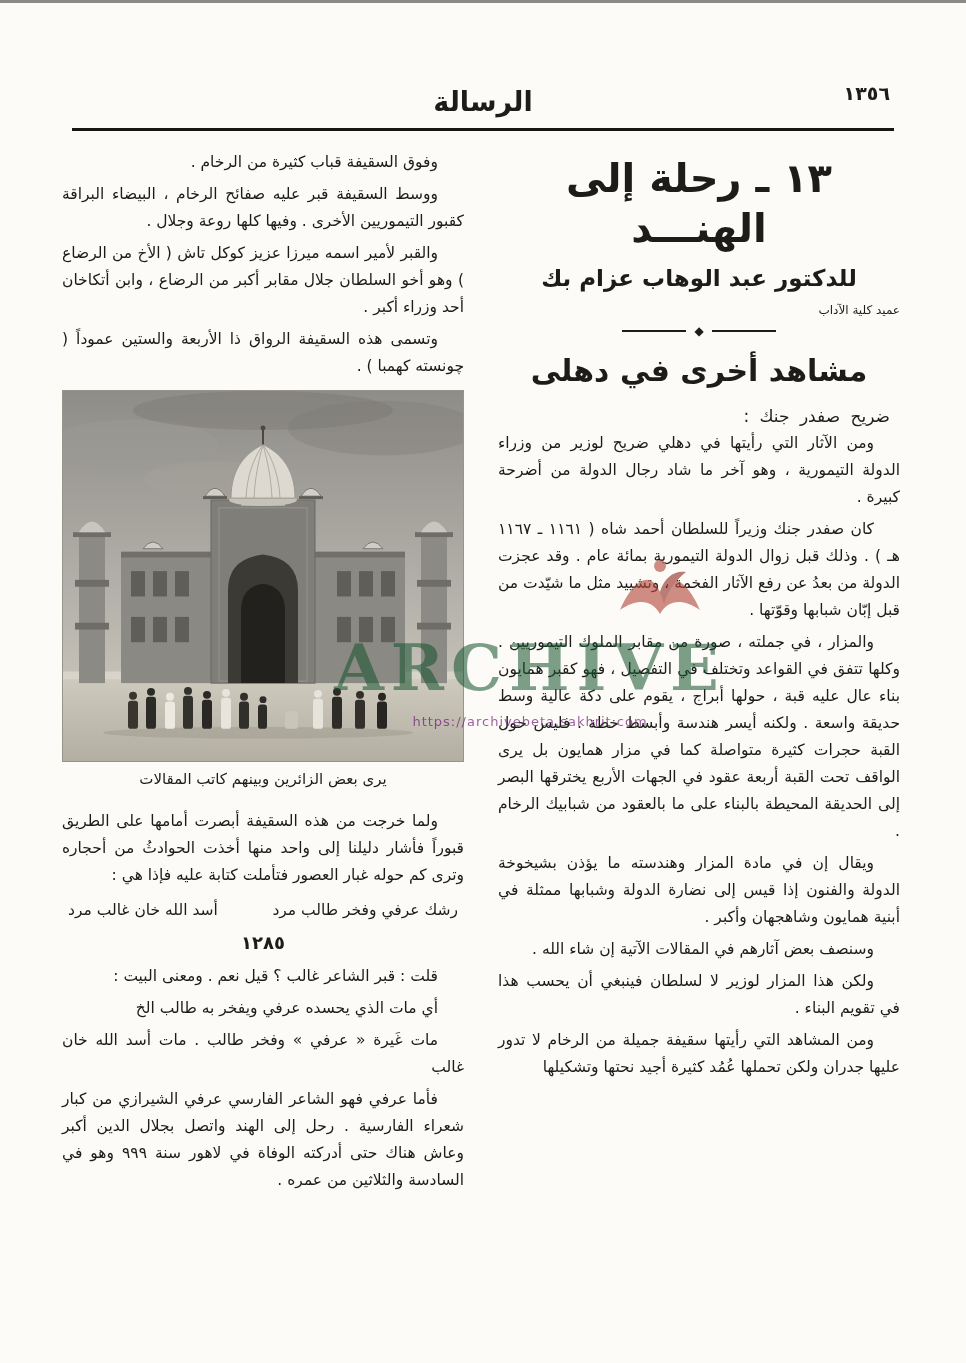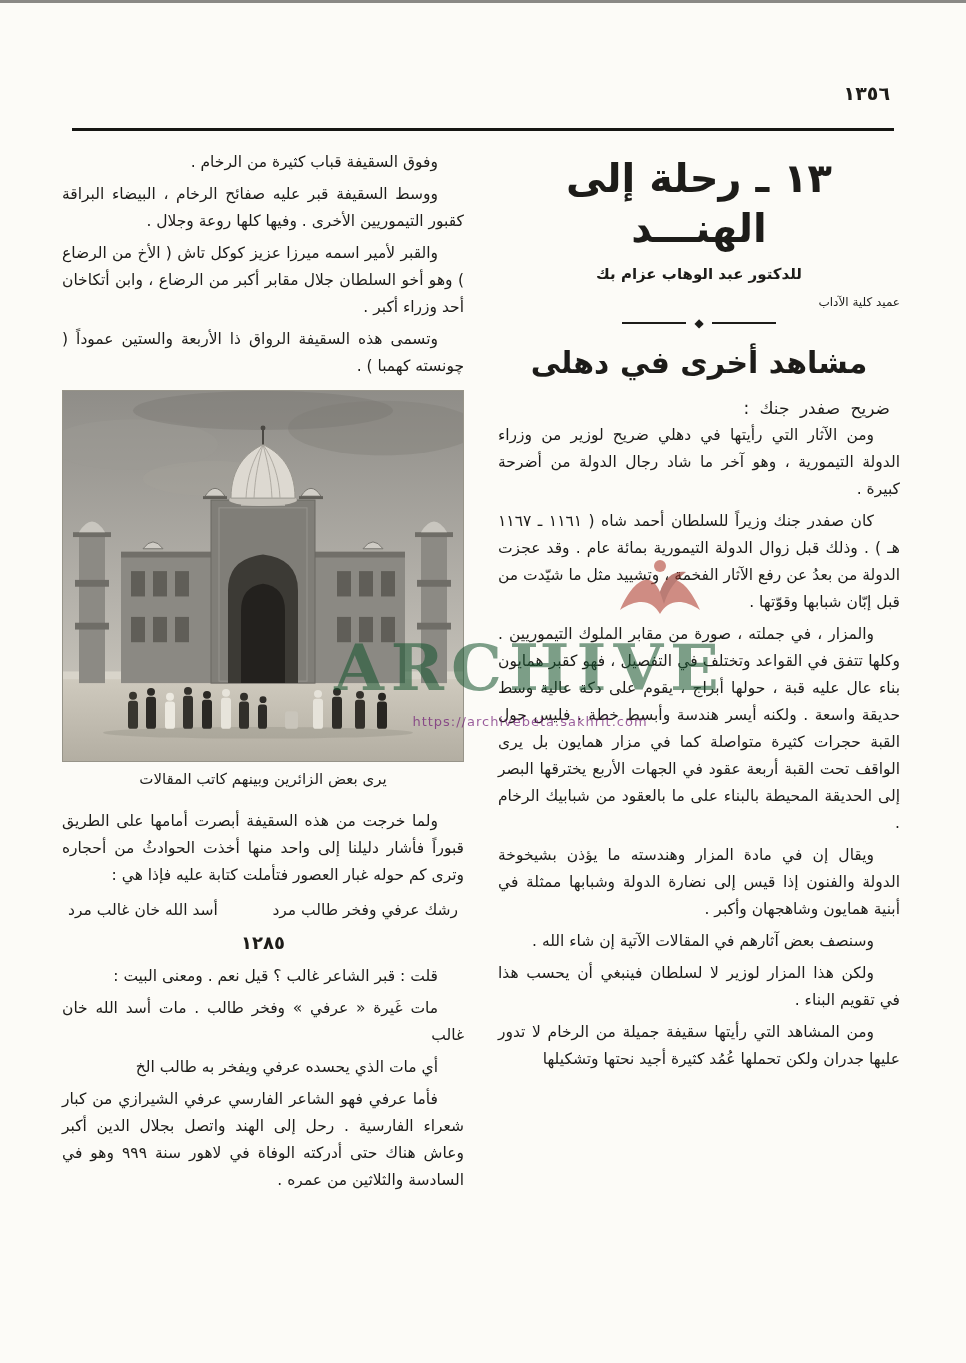--- a/index.html
+++ b/index.html
@@ -36,21 +36,21 @@
     margin:0 0 5px;
     font-size:15.5px;line-height:27px;
     text-align:justify;text-indent:26px;
   }
 
   
   .article-title{
     margin:4px 0 12px;text-align:center;
     font-size:40px;font-weight:bold;line-height:1.25;
   }
-  .byline{text-align:center;font-size:15px;font-weight:bold;margin:0 0 6px;}
+  .byline{text-align:center;font-size:23px;font-weight:bold;margin:0 0 6px;}
   .byline-role{text-align:right;font-size:12px;margin:12px 0 8px;}
   .ornament{display:flex;align-items:center;justify-content:center;gap:8px;margin:2px 0 16px;}
   .orn-line{display:inline-block;width:64px;height:2px;background:#1d1c19;}
   .orn-diamond{font-size:12px;line-height:1;}
   .section-heading{
     margin:6px 0 18px;text-align:center;
     font-size:30px;font-weight:bold;
   }
   .subsection{
     font-size:17px;margin:0 10px 4px;
@@ -90,20 +90,21 @@
   }
 </style>
 </head>
 <body>
 
 <div class="page">
   <div class="scan-edge"></div>
 
   <header class="masthead-row">
     <div class="page-number">١٣٥٦</div>
+    <div class="masthead">الرسالة</div>
   </header>
   <div class="header-rule"></div>
 
   <main class="columns">
 
     <section class="col">
       <h1 class="article-title">١٣ ـ رحلة إلى الهنـــد</h1>
       <div class="byline">للدكتور عبد الوهاب عزام بك</div>
       <div class="byline-role">عميد كلية الآداب</div>
       <div class="ornament">
@@ -240,22 +241,22 @@
       <p class="body-par">ولما خرجت من هذه السقيفة أبصرت أمامها على الطريق قبوراً فأشار دليلنا إلى واحد منها أخذت الحوادثُ من أحجاره وترى كم حوله غبار العصور فتأملت كتابة عليه فإذا هي :</p>
 
       <div class="verse">
         <span>رشك عرفي وفخر طالب مرد</span>
         <span>أسد الله خان غالب مرد</span>
       </div>
 
       <div class="inscription-year">١٢٨٥</div>
 
       <p class="body-par">قلت : قبر الشاعر غالب ؟ قيل نعم . ومعنى البيت :</p>
+      <p class="body-par">أي مات الذي يحسده عرفي ويفخر به طالب الخ</p>
       <p class="body-par">مات غَيرة « عرفي » وفخر طالب . مات أسد الله خان غالب</p>
-      <p class="body-par">أي مات الذي يحسده عرفي ويفخر به طالب الخ</p>
       <p class="body-par">فأما عرفي فهو الشاعر الفارسي عرفي الشيرازي من كبار شعراء الفارسية . رحل إلى الهند واتصل بجلال الدين أكبر وعاش هناك حتى أدركته الوفاة في لاهور سنة ٩٩٩ وهو في السادسة والثلاثين من عمره .</p>
     </section>
   </main>
 
   <div class="watermark">
     <div class="wm-logo">
       <svg viewBox="0 0 96 80">
         <path d="M8 58 C20 30 38 16 48 40 C58 16 76 30 88 58 C70 46 56 48 48 62 C40 48 26 46 8 58 Z" fill="#b5493d"></path>
         <path d="M48 40 C52 26 62 18 74 20 C64 28 56 38 52 52 Z" fill="#922f26"></path>
         <circle cx="48" cy="14" r="6" fill="#b5493d"></circle>

